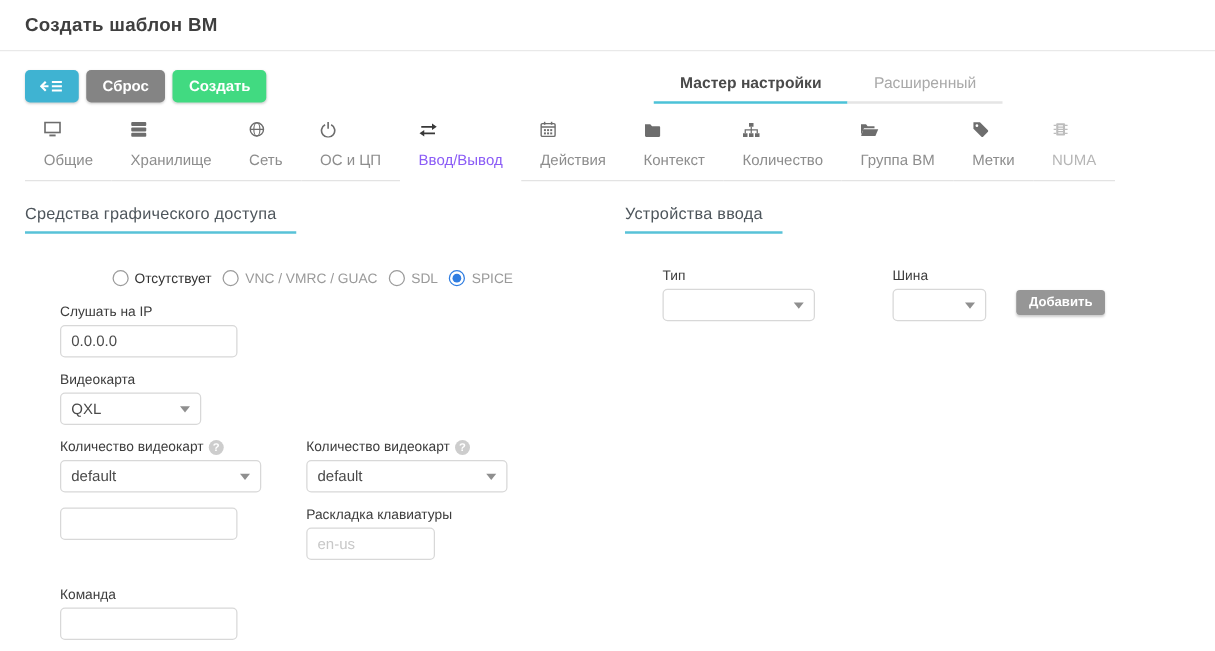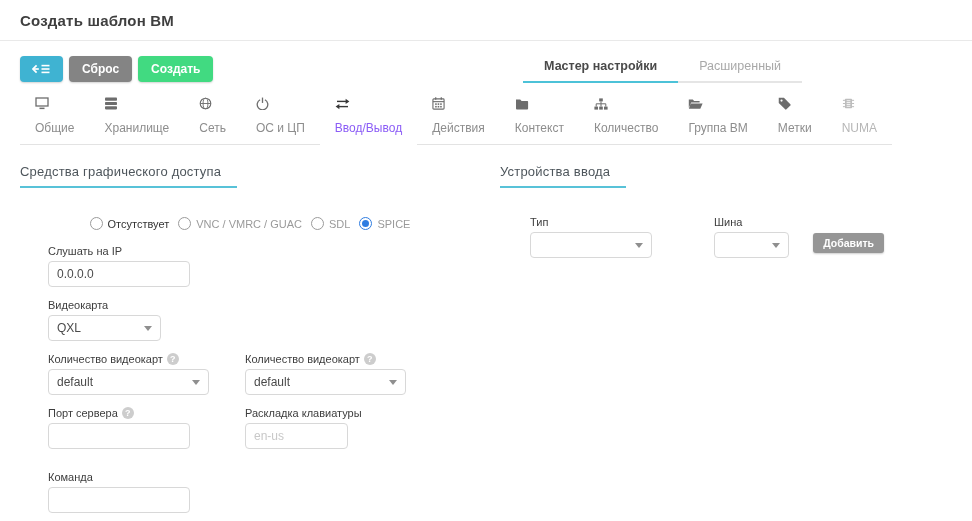--- a/index.html
+++ b/index.html
@@ -447,24 +447,20 @@
             </div>
             <div class="sel w175">
               <span>default</span>
               <span class="sarrow"></span>
             </div>
           </div>
         </div>
 
         <div class="frow">
           <div class="cell1 field-group">
-            <div class="field-label">
-              <span>Порт сервера</span>
-              <span class="help-icon"></span>
-            </div>
             <input class="text-input w130" type="text" style="">
           </div>
           <div class="field-group">
             <div class="field-label">Раскладка клавиатуры</div>
             <input class="text-input w129" type="text" placeholder="en-us" style="">
           </div>
         </div>
 
         <div class="field-group" style="margin-top:10px;">
           <div class="field-label">Команда</div>

